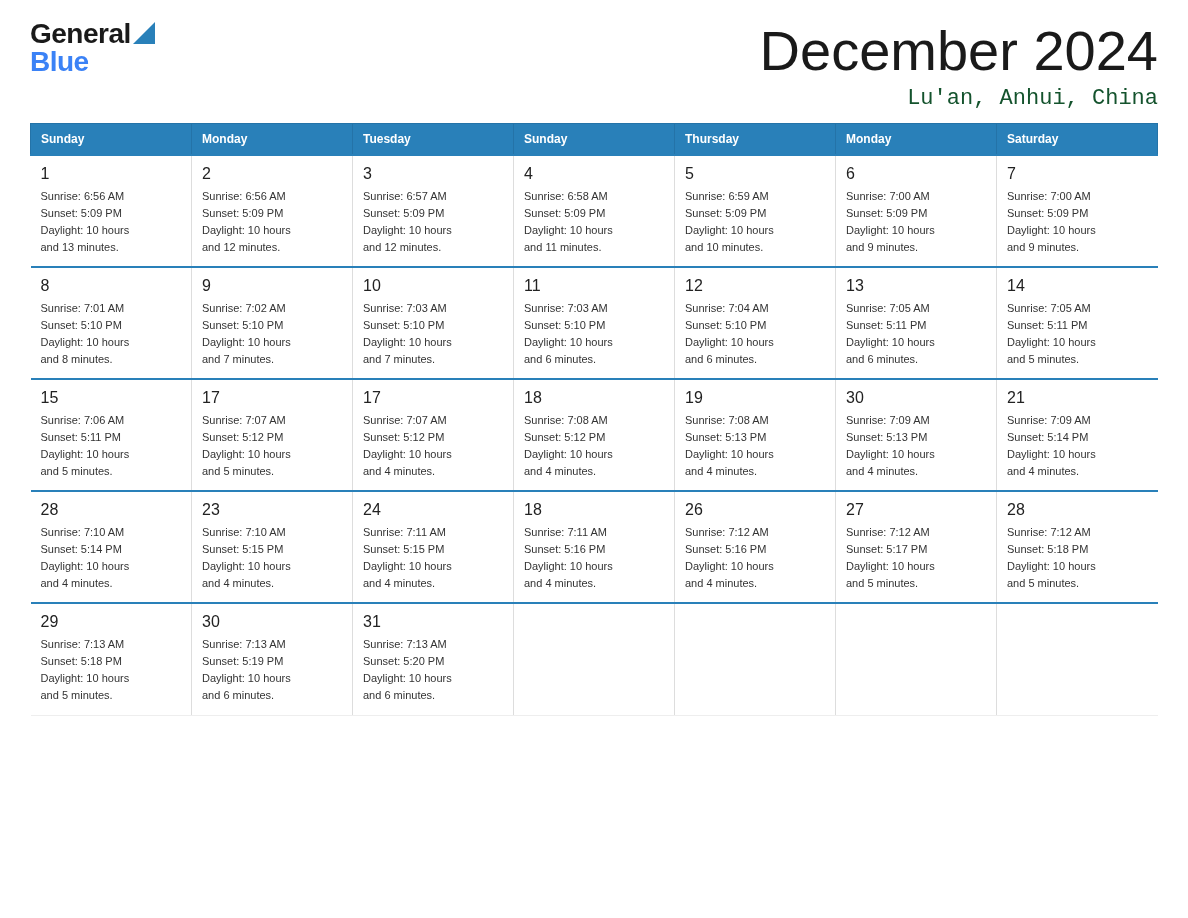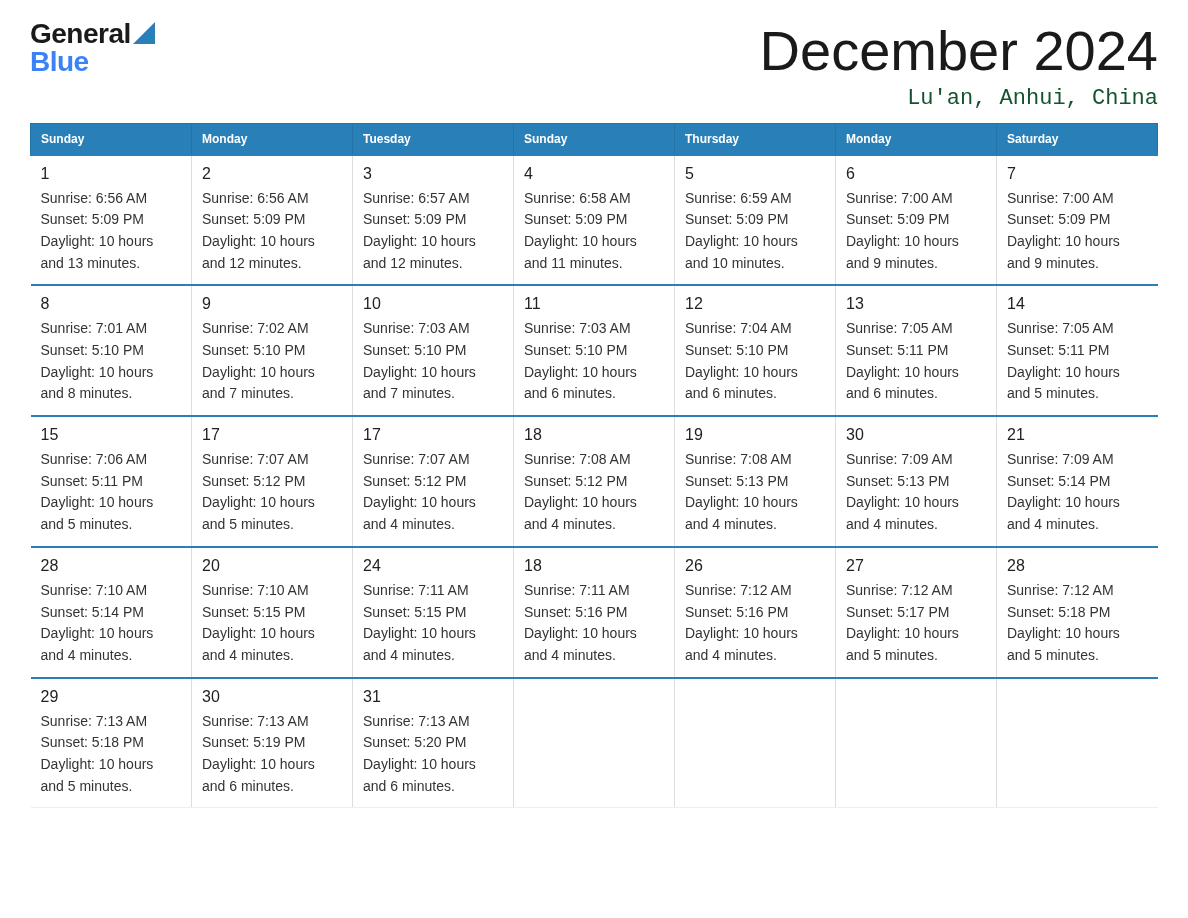--- a/index.html
+++ b/index.html
@@ -78,21 +78,21 @@
     tbody tr td:last-child {
       border-right: none;
     }
     .day-num {
       font-size: 16px;
       font-weight: 400;
       display: block;
       margin-bottom: 2px;
     }
     .day-info {
-      font-size: 14px;
+      font-size: 11px;
       color: #333;
       line-height: 1.55;
     }
     .empty-cell {
       background: #fff;
     }
   </style>
 </head>
 <body>
 
@@ -214,21 +214,21 @@
           <span class="day-num">21</span>
           <div class="day-info">Sunrise: 7:09 AM<br>Sunset: 5:14 PM<br>Daylight: 10 hours<br>and 4 minutes.</div>
         </td>
       </tr>
       <tr>
         <td>
           <span class="day-num">28</span>
           <div class="day-info">Sunrise: 7:10 AM<br>Sunset: 5:14 PM<br>Daylight: 10 hours<br>and 4 minutes.</div>
         </td>
         <td>
-          <span class="day-num">20</span>
+          <span class="day-num">23</span>
           <div class="day-info">Sunrise: 7:10 AM<br>Sunset: 5:15 PM<br>Daylight: 10 hours<br>and 4 minutes.</div>
         </td>
         <td>
           <span class="day-num">24</span>
           <div class="day-info">Sunrise: 7:11 AM<br>Sunset: 5:15 PM<br>Daylight: 10 hours<br>and 4 minutes.</div>
         </td>
         <td>
           <span class="day-num">18</span>
           <div class="day-info">Sunrise: 7:11 AM<br>Sunset: 5:16 PM<br>Daylight: 10 hours<br>and 4 minutes.</div>
         </td>

